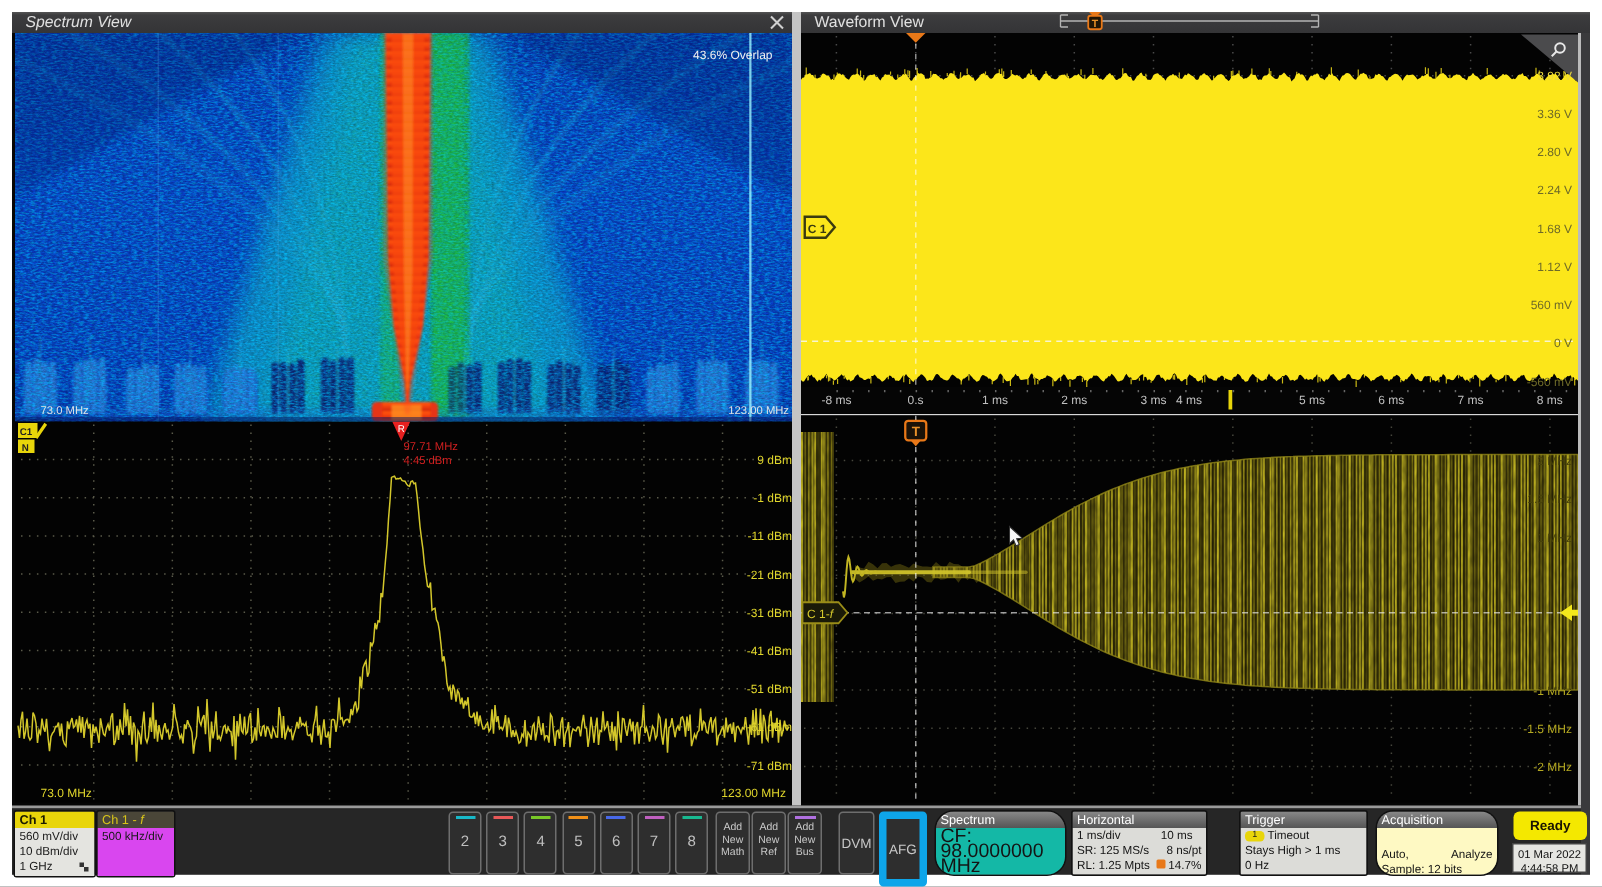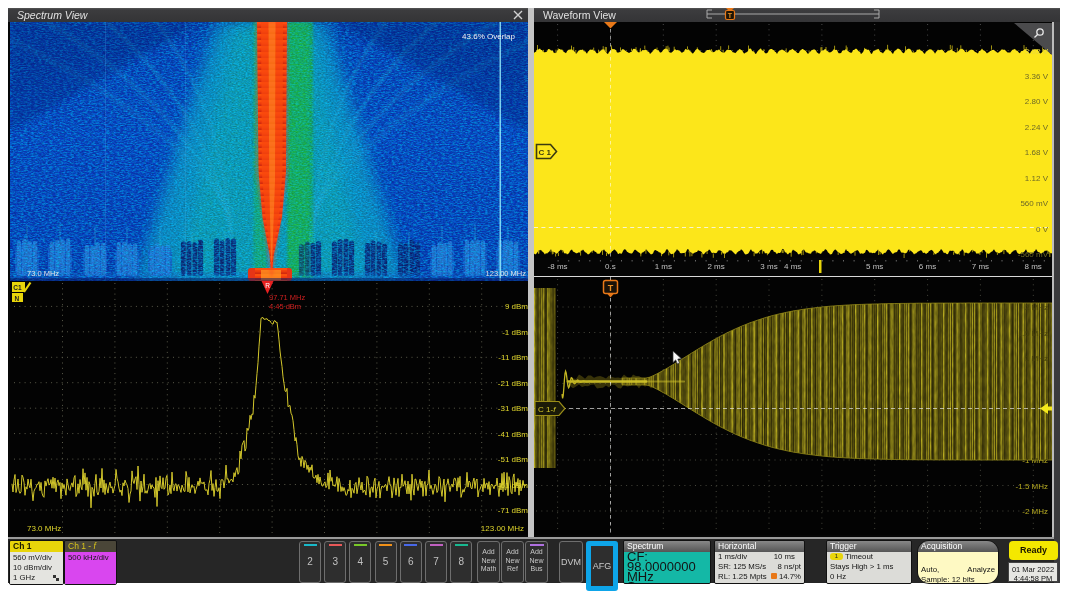--- a/index.html
+++ b/index.html
@@ -452,21 +452,21 @@
 <div style="position:absolute;left:501px;top:541px;width:21px;height:40px;background:#2e2e2e;border:1px solid #6e6e6e;border-radius:3px;text-align:center">
     <div style="height:4px"></div>
     <div style="font-size:7px;color:#c8c8c8;line-height:8.5px;margin-top:2px">Add<br>New<br>Ref</div>
   </div>
 <div style="position:absolute;left:525px;top:541px;width:21px;height:40px;background:#2e2e2e;border:1px solid #6e6e6e;border-radius:3px;text-align:center">
     <div style="width:14px;height:2px;background:#b070e0;margin:2px auto 0"></div>
     <div style="font-size:7px;color:#c8c8c8;line-height:8.5px;margin-top:2px">Add<br>New<br>Bus</div>
   </div>
 <div style="position:absolute;left:559px;top:541px;width:22px;height:40px;background:#2e2e2e;border:1px solid #6e6e6e;border-radius:3px;text-align:center;line-height:40px;font-size:9px;color:#c8c8c8">DVM</div>
 <div style="position:absolute;left:586px;top:541px;width:22px;height:40px;background:#2e2e2e;border:5px solid #0ea5e9;border-radius:3px;text-align:center;line-height:40px;font-size:9px;color:#c8c8c8">AFG</div>
-<div style="position:absolute;left:623px;top:540px;width:86px;height:42px;border-radius:2px;overflow:hidden;border:1px solid #111">
+<div style="position:absolute;left:623px;top:540px;width:86px;height:42px;border-radius:13px;overflow:hidden;border:1px solid #111">
     <div style="height:11px;background:linear-gradient(#888,#555);color:#fff;font-size:8.5px;padding-left:3px;line-height:11px">Spectrum</div>
     <div style="height:48px;background:#14b8a6;color:#141414;font-size:13px;line-height:10px;padding:0 3px">CF: 98.0000000 MHz<br>Span: 50.0000 MHz<br>RBW: 50.0 kHz</div>
   </div>
 <div style="position:absolute;left:714px;top:540px;width:89px;height:42px;border-radius:2px;overflow:hidden;border:1px solid #111">
     <div style="height:11px;background:linear-gradient(#888,#555);color:#fff;font-size:8.5px;padding-left:3px;line-height:11px">Horizontal</div>
     <div style="height:31px;background:#dcdcd8;color:#141414;font-size:7.8px;line-height:10px;padding:0 3px">
       <div style="display:flex;justify-content:space-between">
         <span>1 ms/div</span>
         <span style="margin-right:6px">10 ms</span>
       </div>

